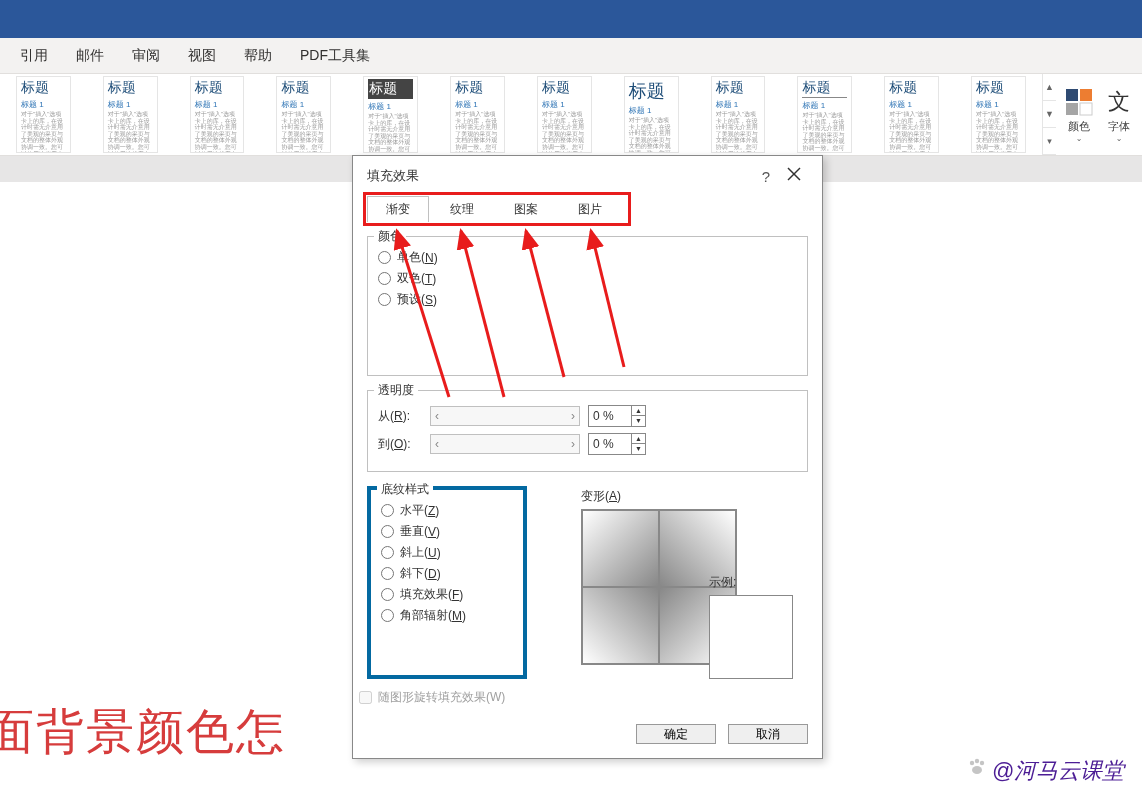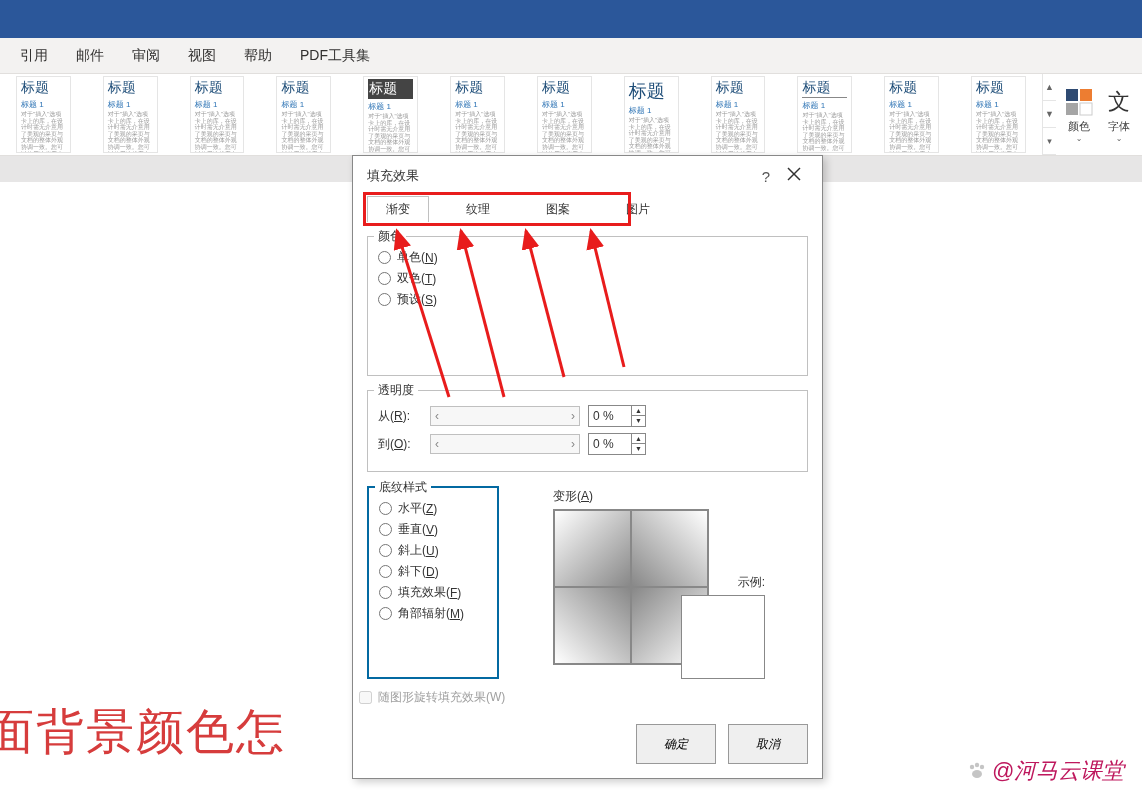--- a/index.html
+++ b/index.html
@@ -38,61 +38,61 @@
 
 .dialog { position: absolute; left: 352px; top: 155px; width: 471px; background: #fff; border: 1px solid #888; box-shadow: 3px 3px 8px rgba(0,0,0,0.2); font-size: 12px; color: #333; }
 .dlg-title { height: 40px; display: flex; align-items: center; padding: 0 14px; }
 .dlg-title-text { flex: 1; font-size: 13px; }
 .dlg-help { width: 28px; text-align: center; font-size: 15px; color: #555; cursor: pointer; }
 .dlg-close { width: 28px; text-align: center; font-size: 16px; cursor: pointer; }
 .dlg-close svg { width: 14px; height: 14px; }
 
 .tab-row { display: flex; padding: 0 14px; position: relative; }
 .tab-highlight { position: absolute; left: 10px; top: -4px; width: 268px; height: 34px; border: 3px solid #e81c1c; pointer-events: none; }
-.dlg-tab { width: 62px; height: 26px; display: flex; align-items: center; justify-content: center; border: 1px solid transparent; border-bottom: none; cursor: pointer; font-size: 12px; margin-right: 18px; }
+.dlg-tab { width: 62px; height: 26px; display: flex; align-items: center; justify-content: center; border: 1px solid transparent; border-bottom: none; cursor: pointer; font-size: 12px; margin-right: 2px; }
 .dlg-tab.active { border-color: #c0c0c0; background: #fff; }
 
 .field-group { margin: 14px 14px 0 14px; border: 1px solid #c0c0c0; padding: 8px 10px 10px 10px; position: relative; }
 .field-group > .legend { position: absolute; top: -9px; left: 6px; background: #fff; padding: 0 4px; font-size: 12px; }
 .radio-row { display: flex; align-items: center; margin: 4px 0; }
 .radio-row input { margin-right: 6px; }
 .opt-underline { text-decoration: underline; }
 
 .trans-row { display: flex; align-items: center; margin: 6px 0; gap: 8px; }
 .trans-label { width: 44px; }
 .slider-fake { width: 150px; height: 20px; border: 1px solid #c0c0c0; display: flex; align-items: center; justify-content: space-between; padding: 0 4px; color: #888; background: #f7f7f7; }
 .spin-fake { width: 58px; height: 22px; border: 1px solid #888; display: flex; align-items: center; }
 .spin-fake span { flex: 1; padding: 0 4px; }
 .spin-btns { width: 14px; display: flex; flex-direction: column; border-left: 1px solid #888; }
 .spin-btns div { height: 10px; font-size: 7px; text-align: center; line-height: 10px; cursor: pointer; }
 .spin-btns div:first-child { border-bottom: 1px solid #888; }
 
 .bottom-row { display: flex; margin: 14px 14px 0 14px; gap: 10px; }
-.style-group { width: 132px; border: 2px solid #0369a1; padding: 8px 10px; position: relative; }
+.style-group { width: 160px; border: 4px solid #0369a1; padding: 8px 10px; position: relative; }
 .variant-group { width: 156px; padding-top: 2px; padding-left: 44px; }
 .variant-label { margin-bottom: 4px; }
 .variant-grid { border: 1px solid #888; width: 156px; height: 156px; display: grid; grid-template-columns: 1fr 1fr; grid-template-rows: 1fr 1fr; }
 .vcell { border: 1px solid #888; }
 .vcell.g1 { background: linear-gradient(135deg, #fff 0%, #888 100%); }
 .vcell.g2 { background: linear-gradient(225deg, #fff 0%, #888 100%); }
 .vcell.g3 { background: linear-gradient(45deg, #fff 0%, #888 100%); }
 .vcell.g4 { background: linear-gradient(315deg, #fff 0%, #888 100%); }
 .sample { margin-left: 6px; }
-.sample-label { margin-bottom: 4px; margin-top: 88px; text-align: right; }
+.sample-label { margin-bottom: 4px; margin-top: 88px; }
 .sample-box { width: 84px; height: 84px; border: 1px solid #888; background: #fff; }
 
 .rotate-row { margin: 10px 14px 0 6px; display: flex; color: #a0a0a0; }
 .rotate-row input { margin-right: 6px; }
 
 .dlg-buttons { display: flex; justify-content: flex-end; padding: 18px 14px 14px 14px; gap: 12px; }
-.dlg-btn { width: 80px; height: 40px; border: 1px solid #999; background: #efefef; cursor: pointer; font-size: 12px; font-style: italic; }
+.dlg-btn { width: 80px; height: 20px; border: 1px solid #999; background: #efefef; cursor: pointer; font-size: 12px; }
 
 .arrow-svg { position: absolute; left: 364px; top: 217px; pointer-events: none; }
 
-.watermark { position: absolute; right: 18px; bottom: 14px; font-size: 22px; color: #be185d; font-style: italic; display: flex; align-items: center; gap: 4px; }
+.watermark { position: absolute; right: 18px; bottom: 14px; font-size: 22px; color: #4c1d95; font-style: italic; display: flex; gap: 4px; }
 .check-line { position: absolute; right: 10px; top: 152px; display: flex; align-items: center; color: #3a8a3a; font-size: 11px; }
 .check-line svg { width: 14px; height: 14px; margin-right: 2px; }
 </style>
 </head>
 <body>
 
 <div class="titlebar">
 </div>
 
 <div class="ribbon-tabs">

